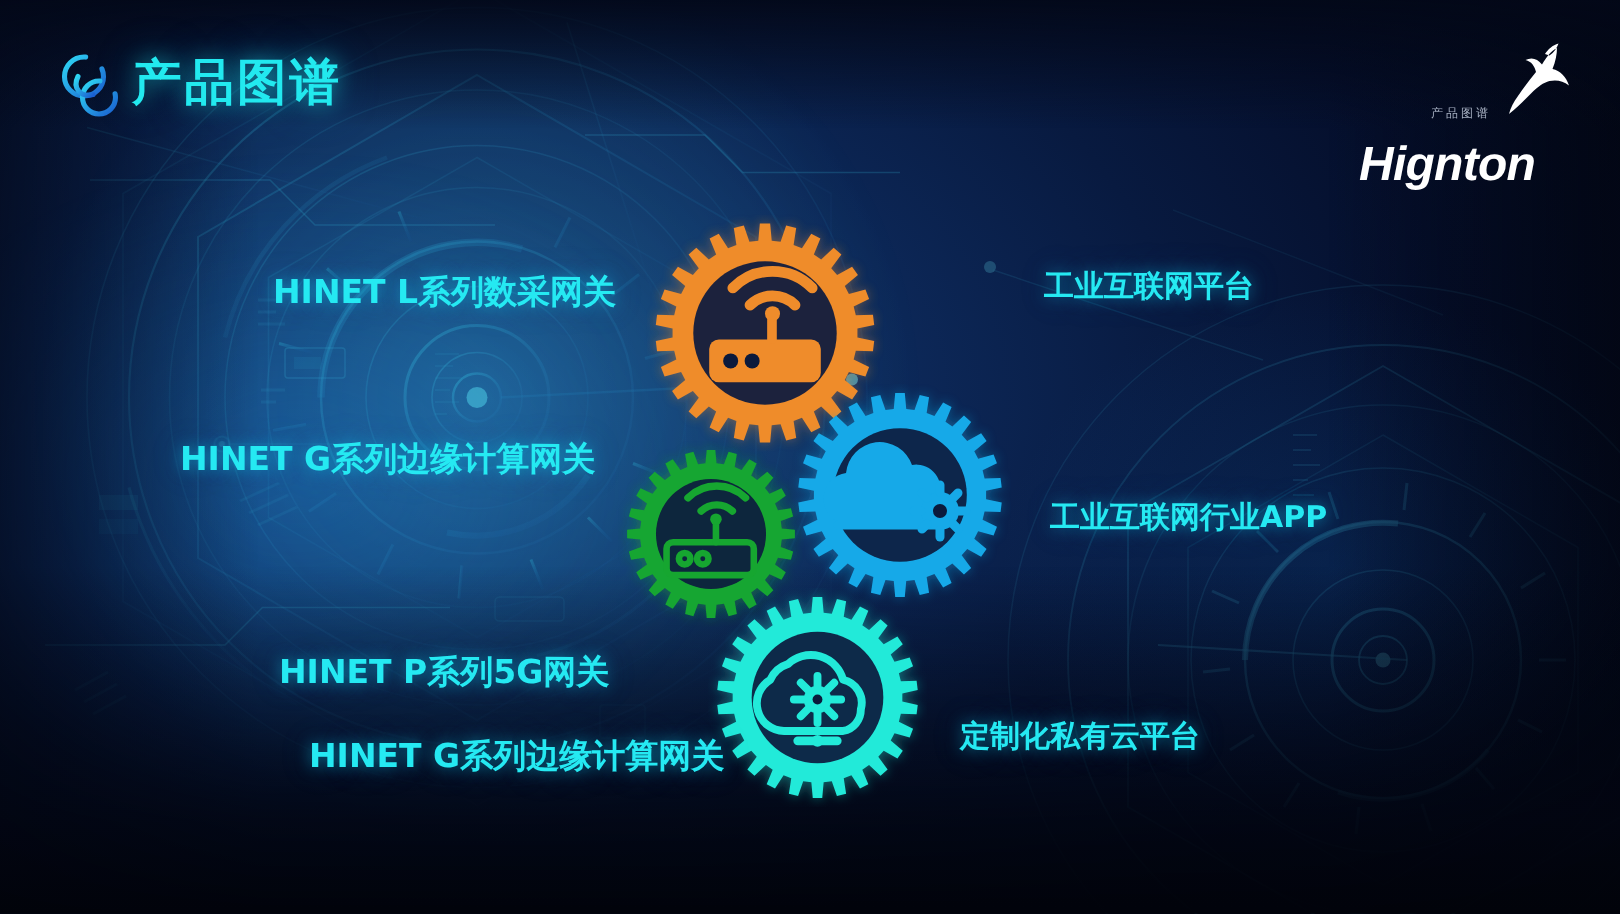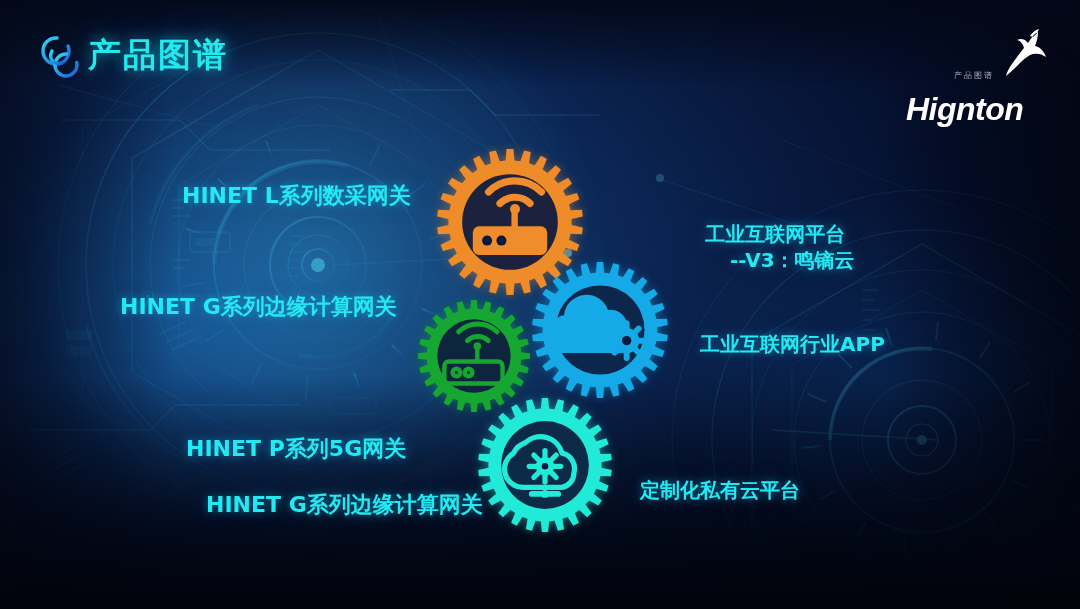--- a/index.html
+++ b/index.html
@@ -390,18 +390,18 @@
     </g>
   </svg>
       </div>
     </div>
 
   <div id="label-layer">
       <div class="lbl lbl-l" style="left: 182px; top: 182px;">HINET L系列数采网关</div>
       <div class="lbl lbl-l" style="left: 120px; top: 293px;">HINET G系列边缘计算网关</div>
       <div class="lbl lbl-l" style="left: 186px; top: 389px; margin-top: 46px;">HINET P系列5G网关</div>
       <div class="lbl lbl-l" style="left: 206px; top: 491px;">HINET G系列边缘计算网关</div>
-      <div class="lbl lbl-r" style="left: 696px; top: 178px; margin-top: 44px;"><span>工业互联网平台</span><span class="sub">--V3：鸣镝云</span></div>
+      <div class="lbl lbl-r" style="left: 696px; top: 178px;"><span>工业互联网平台</span></div>
       <div class="lbl lbl-r" style="left: 700px; top: 332px;"><span>工业互联网行业APP</span></div>
       <div class="lbl lbl-r" style="left: 640px; top: 478px;"><span>定制化私有云平台</span></div>
     </div>
 
 </div>
 
 </body></html>

